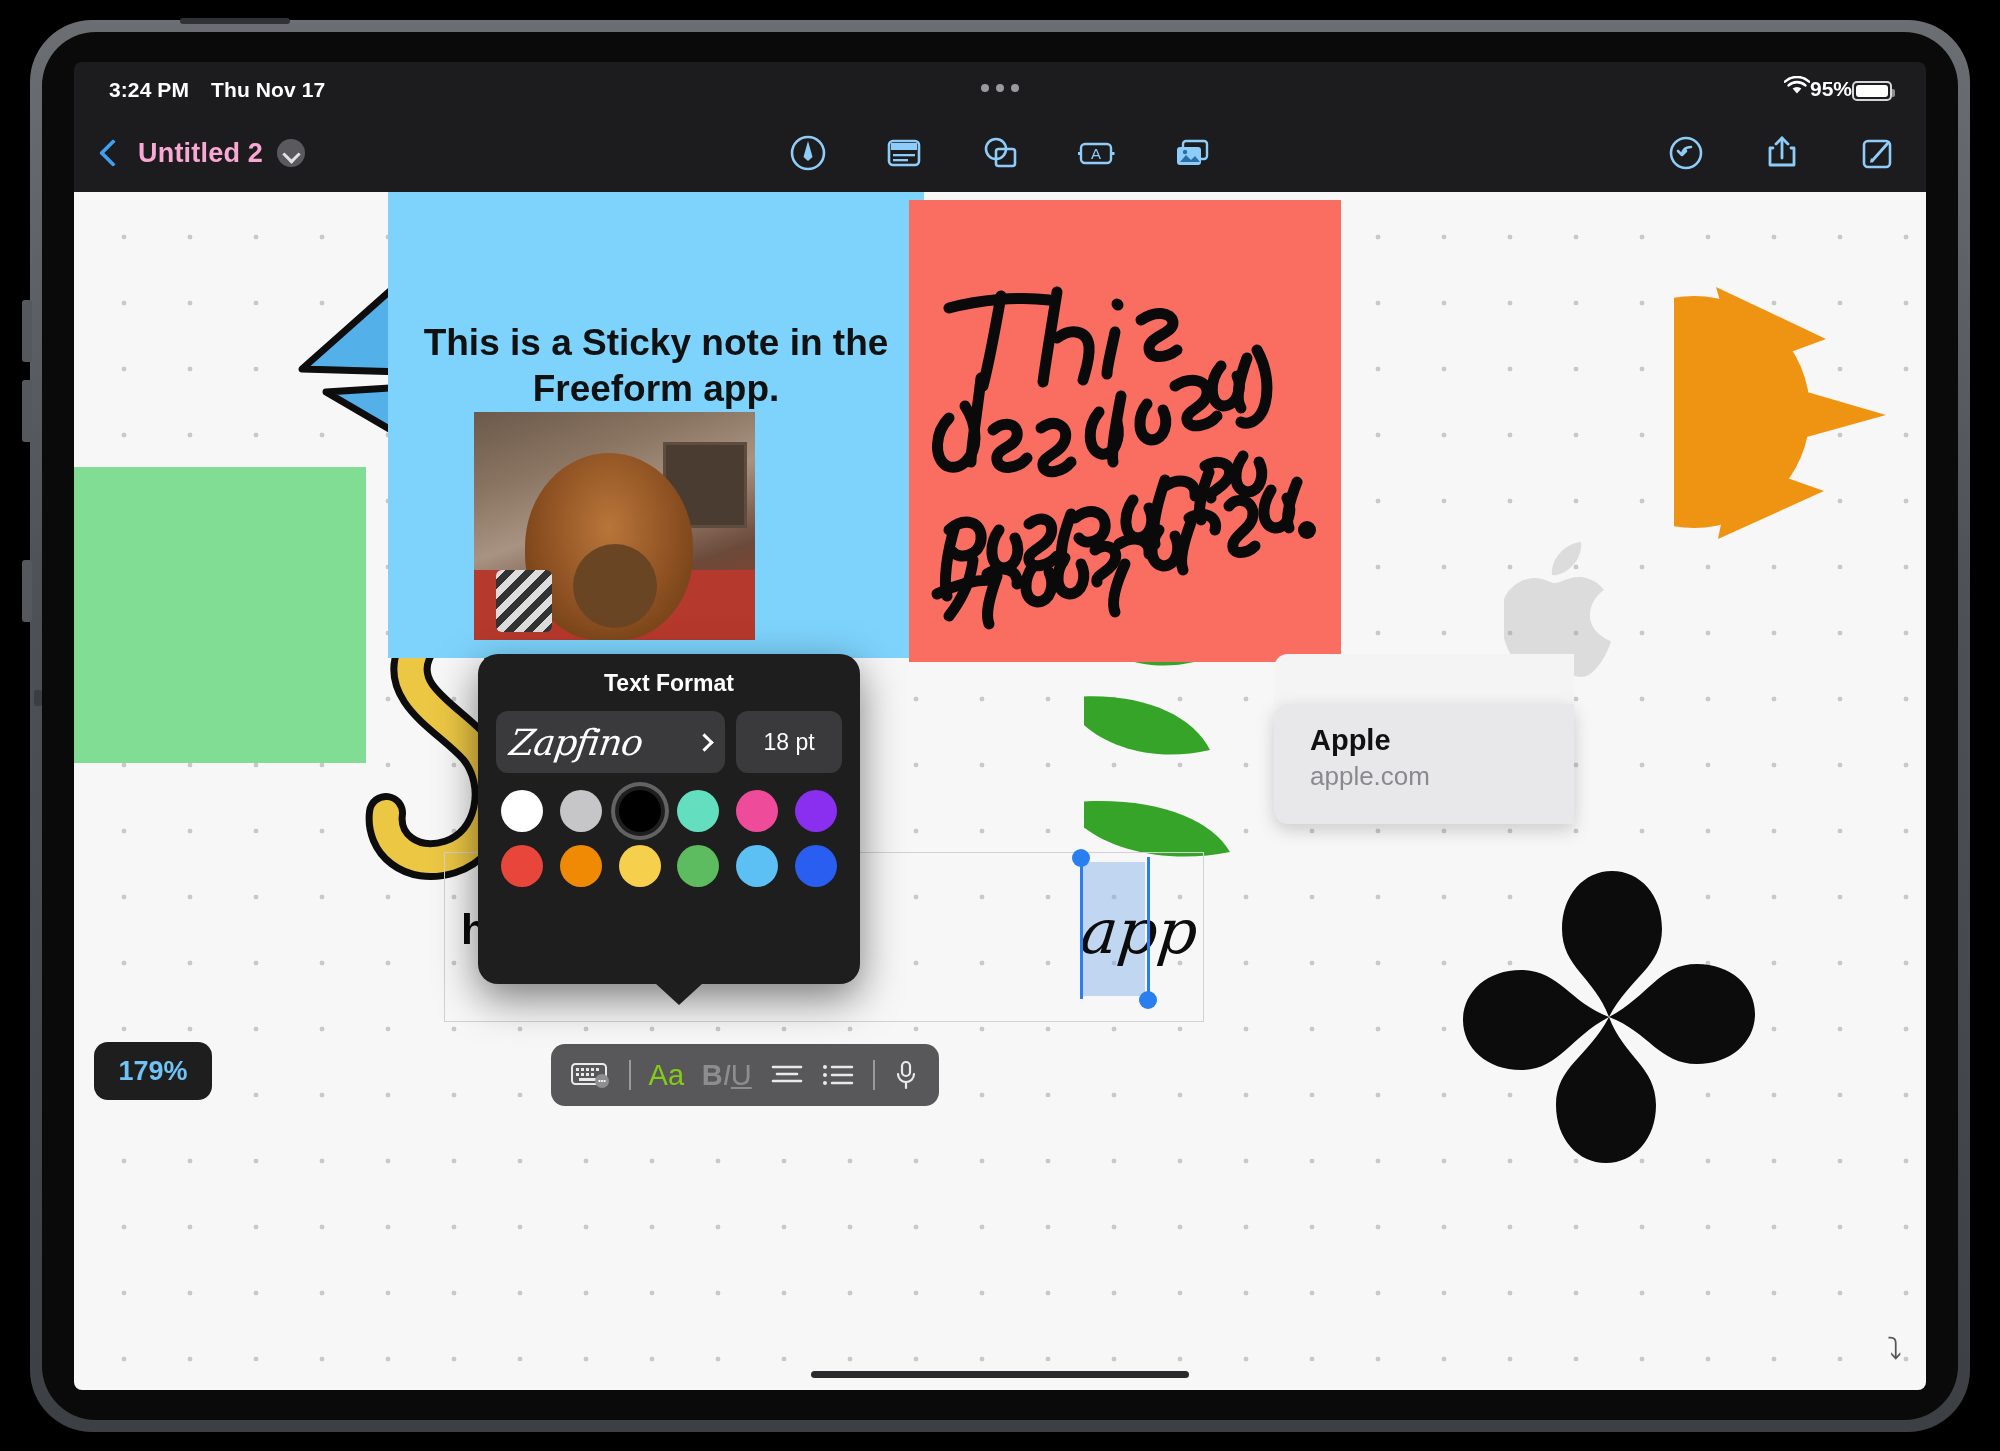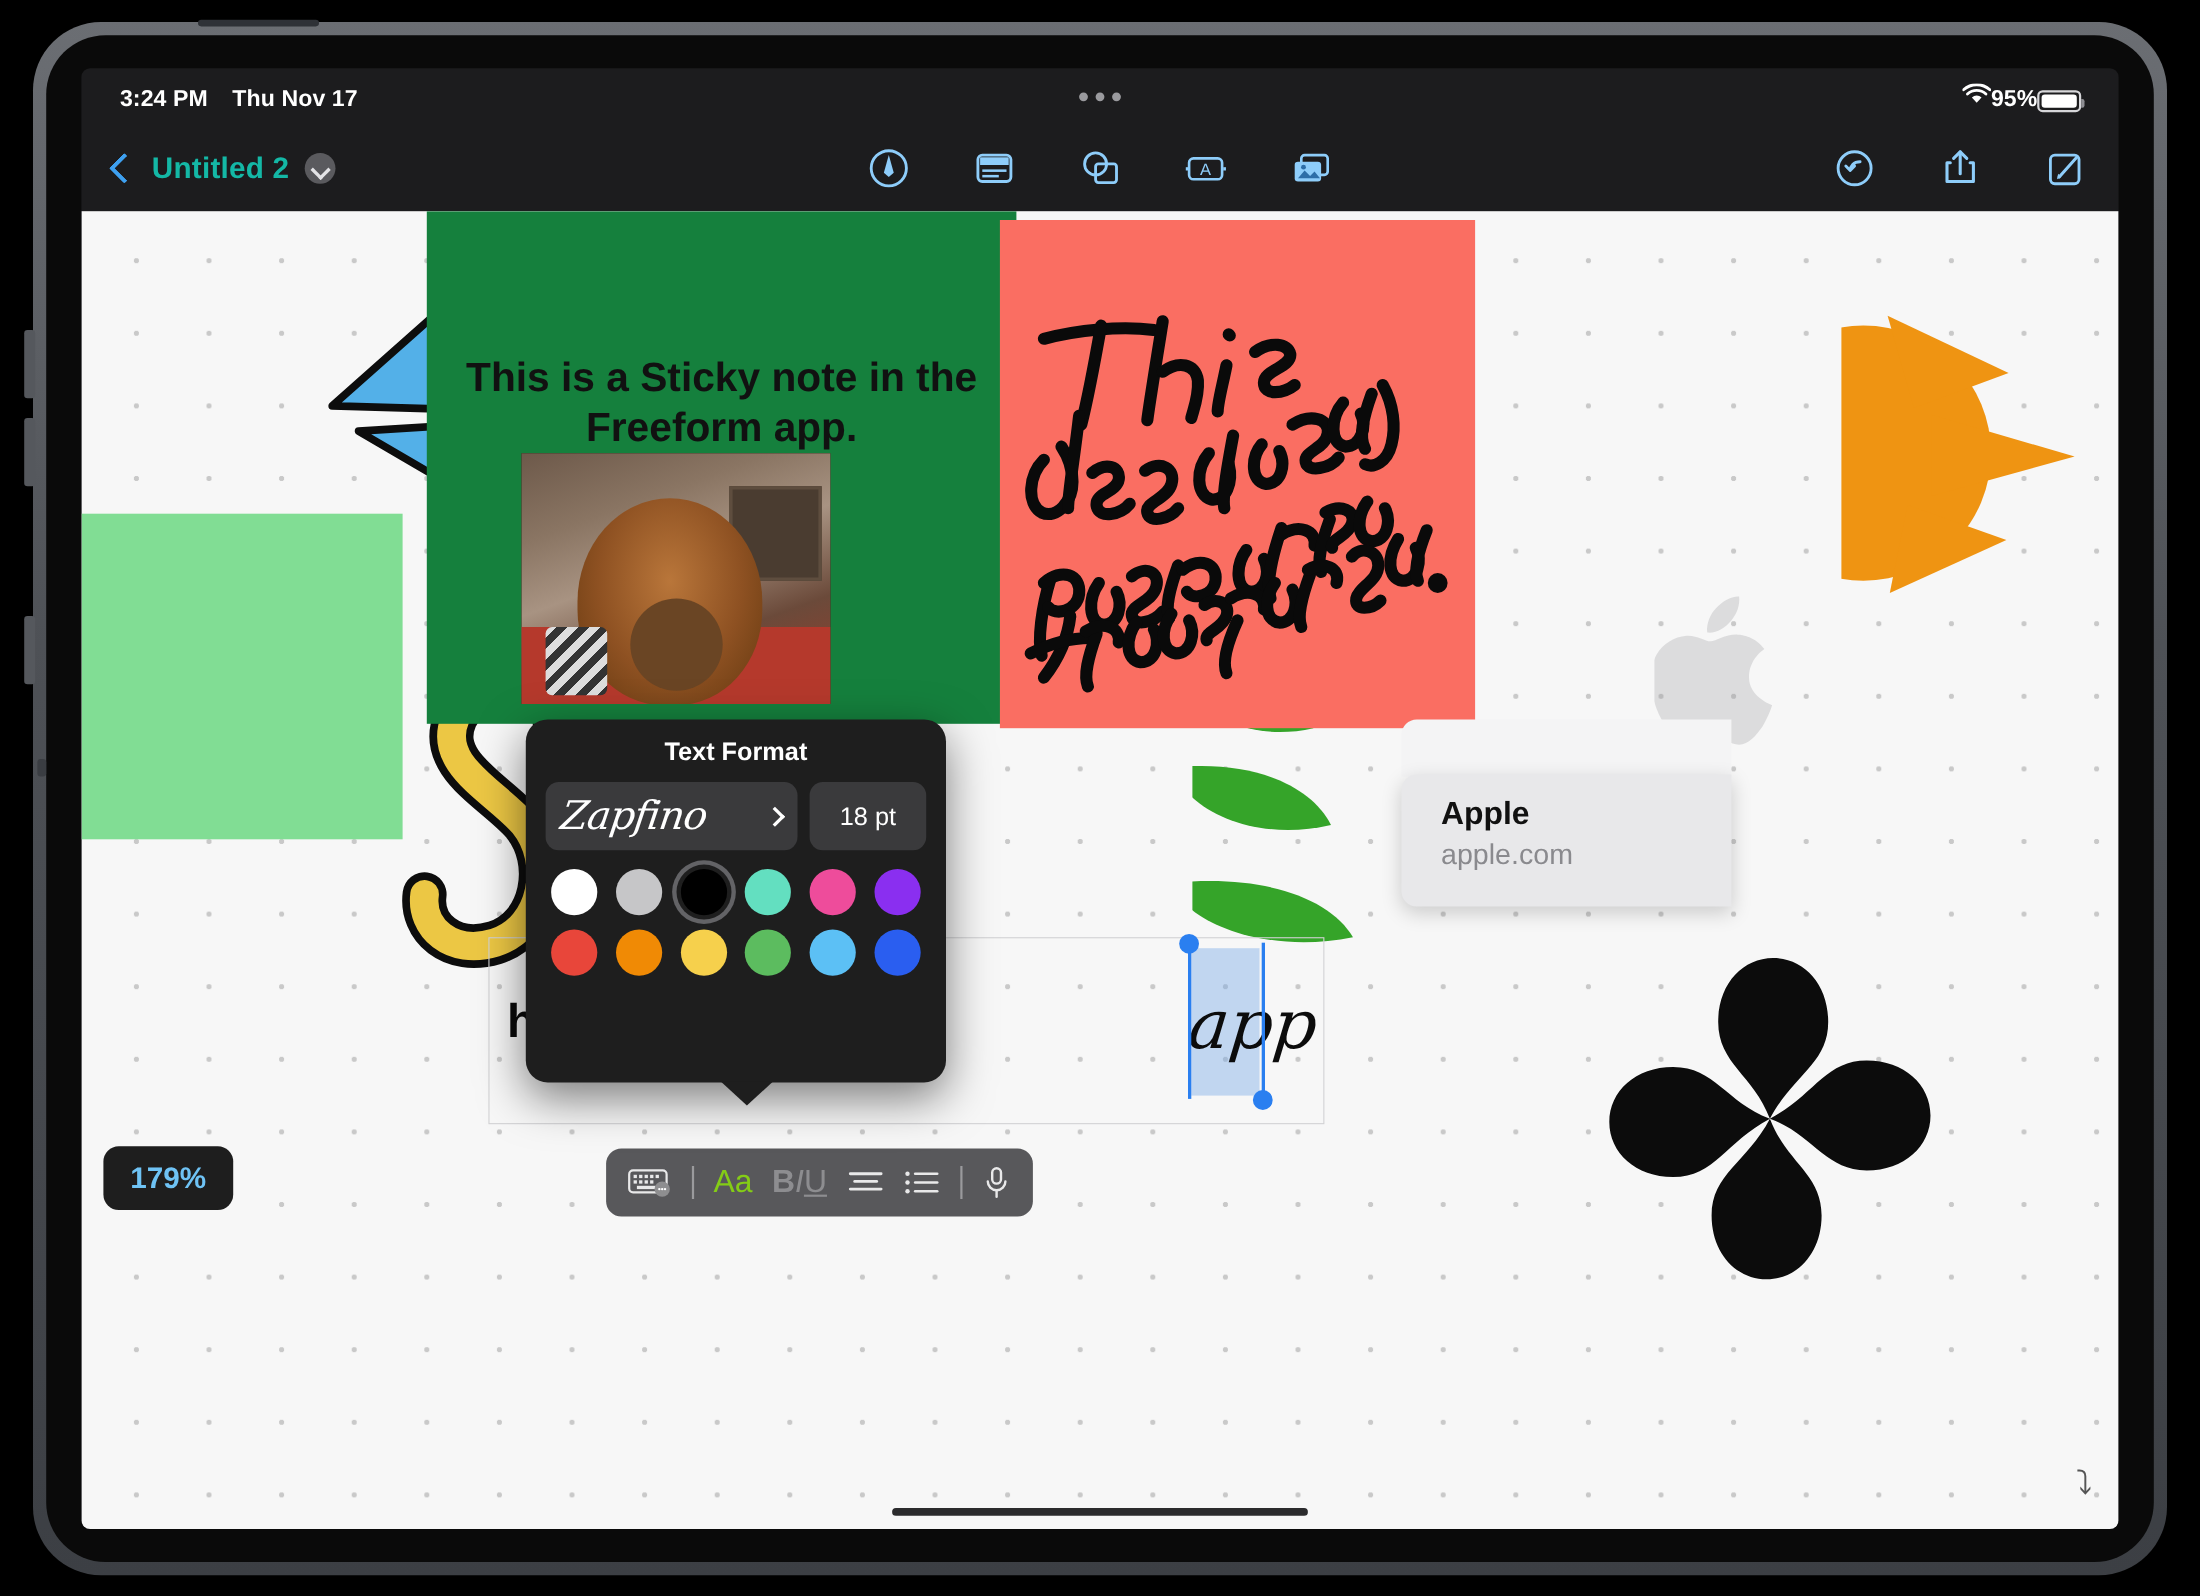--- a/index.html
+++ b/index.html
@@ -37,39 +37,39 @@
     background:#8e8e93; border-radius:0 2px 2px 0;}
   .batt i{ position:absolute; left:2px; top:2px; bottom:2px; width:32px; background:#fff;border-radius:3px;display:block;}
 
   
   .navbar { position:absolute; left:0; top:52px; width:100%; height:78px; }
   .nav-left { position:absolute; left:20px; top:0; height:78px; display:flex; align-items:center; gap:14px;}
   .back-chevron { width:30px; height:30px; position:relative; cursor:pointer;}
   .back-chevron::before{ content:""; position:absolute; left:9px; top:5px; width:16px;height:16px;
     border-left:4px solid #3ea0f0; border-bottom:4px solid #3ea0f0; transform:rotate(45deg);
     border-radius:2px;}
-  .doc-title{ color:#14b8a6; font-size:27px; font-weight:700; letter-spacing:.2px;}
+  .doc-title{ color:#f9a8d4; font-size:27px; font-weight:700; letter-spacing:.2px;}
   .title-chevron{ width:28px;height:28px;border-radius:50%;background:#5a5a5e;position:relative;}
   .title-chevron::before{ content:""; position:absolute; left:8px; top:9px; width:10px;height:10px;
     border-right:3px solid #e3e3e6; border-bottom:3px solid #e3e3e6; transform:rotate(45deg);}
   .nav-center{ position:absolute; left:50%; transform:translateX(-50%); top:0; height:78px;
     display:flex; align-items:center; gap:52px;}
   .nav-right{ position:absolute; right:26px; top:0; height:78px; display:flex; align-items:center; gap:52px;}
   .tbicon{ width:44px;height:44px; position:relative; cursor:pointer;}
 
   
   .canvas{ position:absolute; left:0; top:130px; width:100%; height:1198px;
     background:#f7f7f7; overflow:hidden; }
   .dots{ position:absolute; inset:0;
     background-image:radial-gradient(#c9c9c9 2.4px, transparent 2.6px);
     background-size:66px 66px; background-position:17px 12px;}
 
   .obj{ position:absolute; }
 
-  .yellow-note{ left:314px; top:0px; width:536px; height:466px; background:#15803d; }
+  .yellow-note{ left:314px; top:0px; width:536px; height:466px; background:#7dd3fc; }
   .yellow-note .nt{ padding:128px 26px 0; text-align:center; color:#111;
     font-size:37px; font-weight:700; line-height:1.23;}
   .red-note{ left:835px; top:8px; width:432px; height:462px; background:#fa6e62; }
   .green-note{ left:0px; top:275px; width:292px; height:296px; background:#81dd94;}
 
   .photo{ left:400px; top:220px; width:281px; height:228px; overflow:hidden;
     background:#3a2a1c; }
   .photo .room{ position:absolute; inset:0;
     background:linear-gradient(160deg,#6d594a 0%,#8a7563 25%,#a89382 45%,#6b4a3a 70%,#9c3b2a 100%);}
   .photo .shelf{ position:absolute; right:8px; top:30px; width:84px; height:86px;

